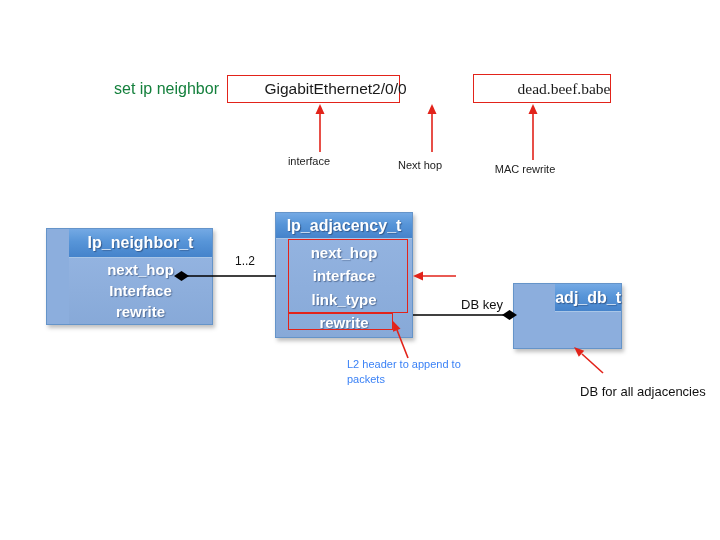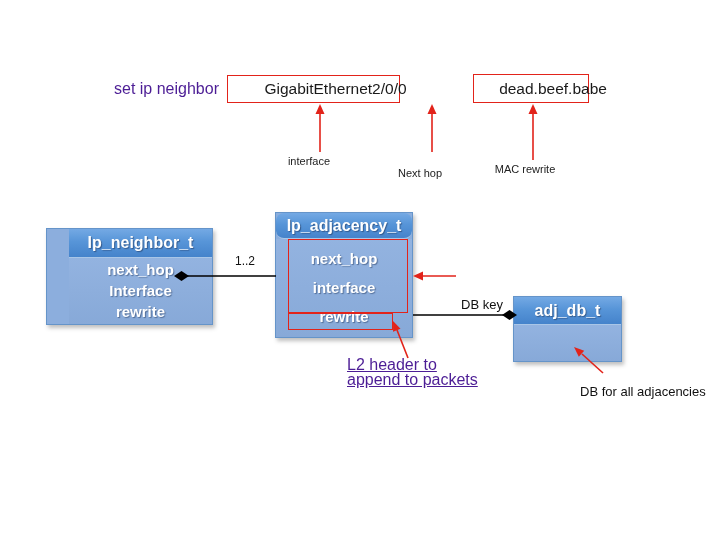--- a/index.html
+++ b/index.html
@@ -2,29 +2,29 @@
 <html><head>
 <meta charset="utf-8">
 <style>
   html,body{margin:0;padding:0;background:#ffffff;}
   .slide{
     position:relative;width:720px;height:540px;background:#ffffff;overflow:hidden;
     font-family:"Liberation Sans",sans-serif;color:#1a1a1a;
   }
   .abs{position:absolute;}
   
-  .cmd-prefix{font-size:16px;line-height:18px;color:#4c1d95;white-space:nowrap;}
+  .cmd-prefix{font-size:16px;line-height:18px;color:#15803d;white-space:nowrap;}
   .cmd-box{
     border:1.6px solid #e2231a;background:#ffffff;color:#1a1a1a;
     display:flex;align-items:center;justify-content:center;
     font-size:15.5px;white-space:nowrap;box-sizing:border-box;padding-left:44px;
   }
   .small-note{font-size:11px;color:#222;white-space:nowrap;transform:translateX(-50%);}
   .note-13{font-size:13px;color:#111;white-space:nowrap;}
-  .note-12{font-size:16px;line-height:15px;color:#4c1d95;text-decoration:underline;}
+  .note-12{font-size:11px;line-height:15px;color:#3b82f6;}
   
   .uml-box{
     box-sizing:border-box;border:1.5px solid #6594c9;background:#8caedd;
     box-shadow:2px 3px 4px rgba(0,0,0,0.25);display:flex;flex-direction:column;
   }
   .uml-header{
     flex:0 0 auto;display:flex;align-items:center;justify-content:center;
     background:linear-gradient(180deg,#74a9e4 0%,#5795d8 45%,#4583cb 100%);
     border-bottom:1px solid #a9c6e7;
     color:#ffffff;font-weight:bold;font-size:16px;
@@ -44,47 +44,48 @@
 </head>
 <body>
 
 <div class="slide">
 
   <div class="abs cmd-prefix" style="left:114px;top:80px;">set ip neighbor</div>
 
   <div class="abs cmd-box" style="left:227px;top:75px;width:173px;height:28px;">
     <span>GigabitEthernet2/0/0</span>
   </div>
-  <div class="abs cmd-box" style="left:473px;top:74px;width:116px;height:29px;">
+  <div class="abs cmd-box" style="left:473px;top:74px;width:138px;height:29px;font-family:Liberation Serif, serif;">
     <span>dead.beef.babe</span>
   </div>
 
   <div class="abs small-note" style="left:309px;top:155px;">interface</div>
-  <div class="abs small-note" style="left:420px;top:167px;">Next hop</div>
+  <div class="abs small-note" style="left:420px;top:159px;">Next hop</div>
   <div class="abs small-note" style="left:525px;top:163px;">MAC rewrite</div>
 
   <div class="abs uml-box" style="left:46px;top:228px;width:167px;height:97px;padding-left:22px;">
     <div class="uml-header" style="height:28px;">Ip_neighbor_t</div>
     <div class="uml-body">
       <div class="uml-field">next_hop</div>
       <div class="uml-field">Interface</div>
       <div class="uml-field">rewrite</div>
     </div>
   </div>
 
   <div class="abs uml-box" style="left:275px;top:212px;width:138px;height:126px;">
-    <div class="uml-header" style="height:25px;border-radius:8px;">Ip_adjacency_t</div>
+    <div class="uml-header" style="height:25px;">Ip_adjacency_t</div>
     <div class="uml-body">
       <div class="uml-field">next_hop</div>
       <div class="uml-field">interface</div>
+      <div class="uml-field">link_type</div>
       <div class="uml-field">rewrite</div>
     </div>
   </div>
 
-  <div class="abs uml-box" style="left:513px;top:296px;width:109px;height:66px;">
+  <div class="abs uml-box" style="left:513px;top:283px;width:109px;height:66px;align-items:flex-end;">
     <div class="uml-header" style="height:27px;">adj_db_t</div>
     <div class="uml-body"></div>
   </div>
 
   <div class="abs red-rect" style="left:288px;top:239px;width:120px;height:74px;"></div>
   <div class="abs red-rect" style="left:288px;top:313px;width:105px;height:17px;"></div>
 
   <svg class="overlay" width="720" height="540" viewBox="0 0 720 540">
 
     <line x1="186" y1="276" x2="276" y2="276" stroke="#000" stroke-width="1.6"></line>

